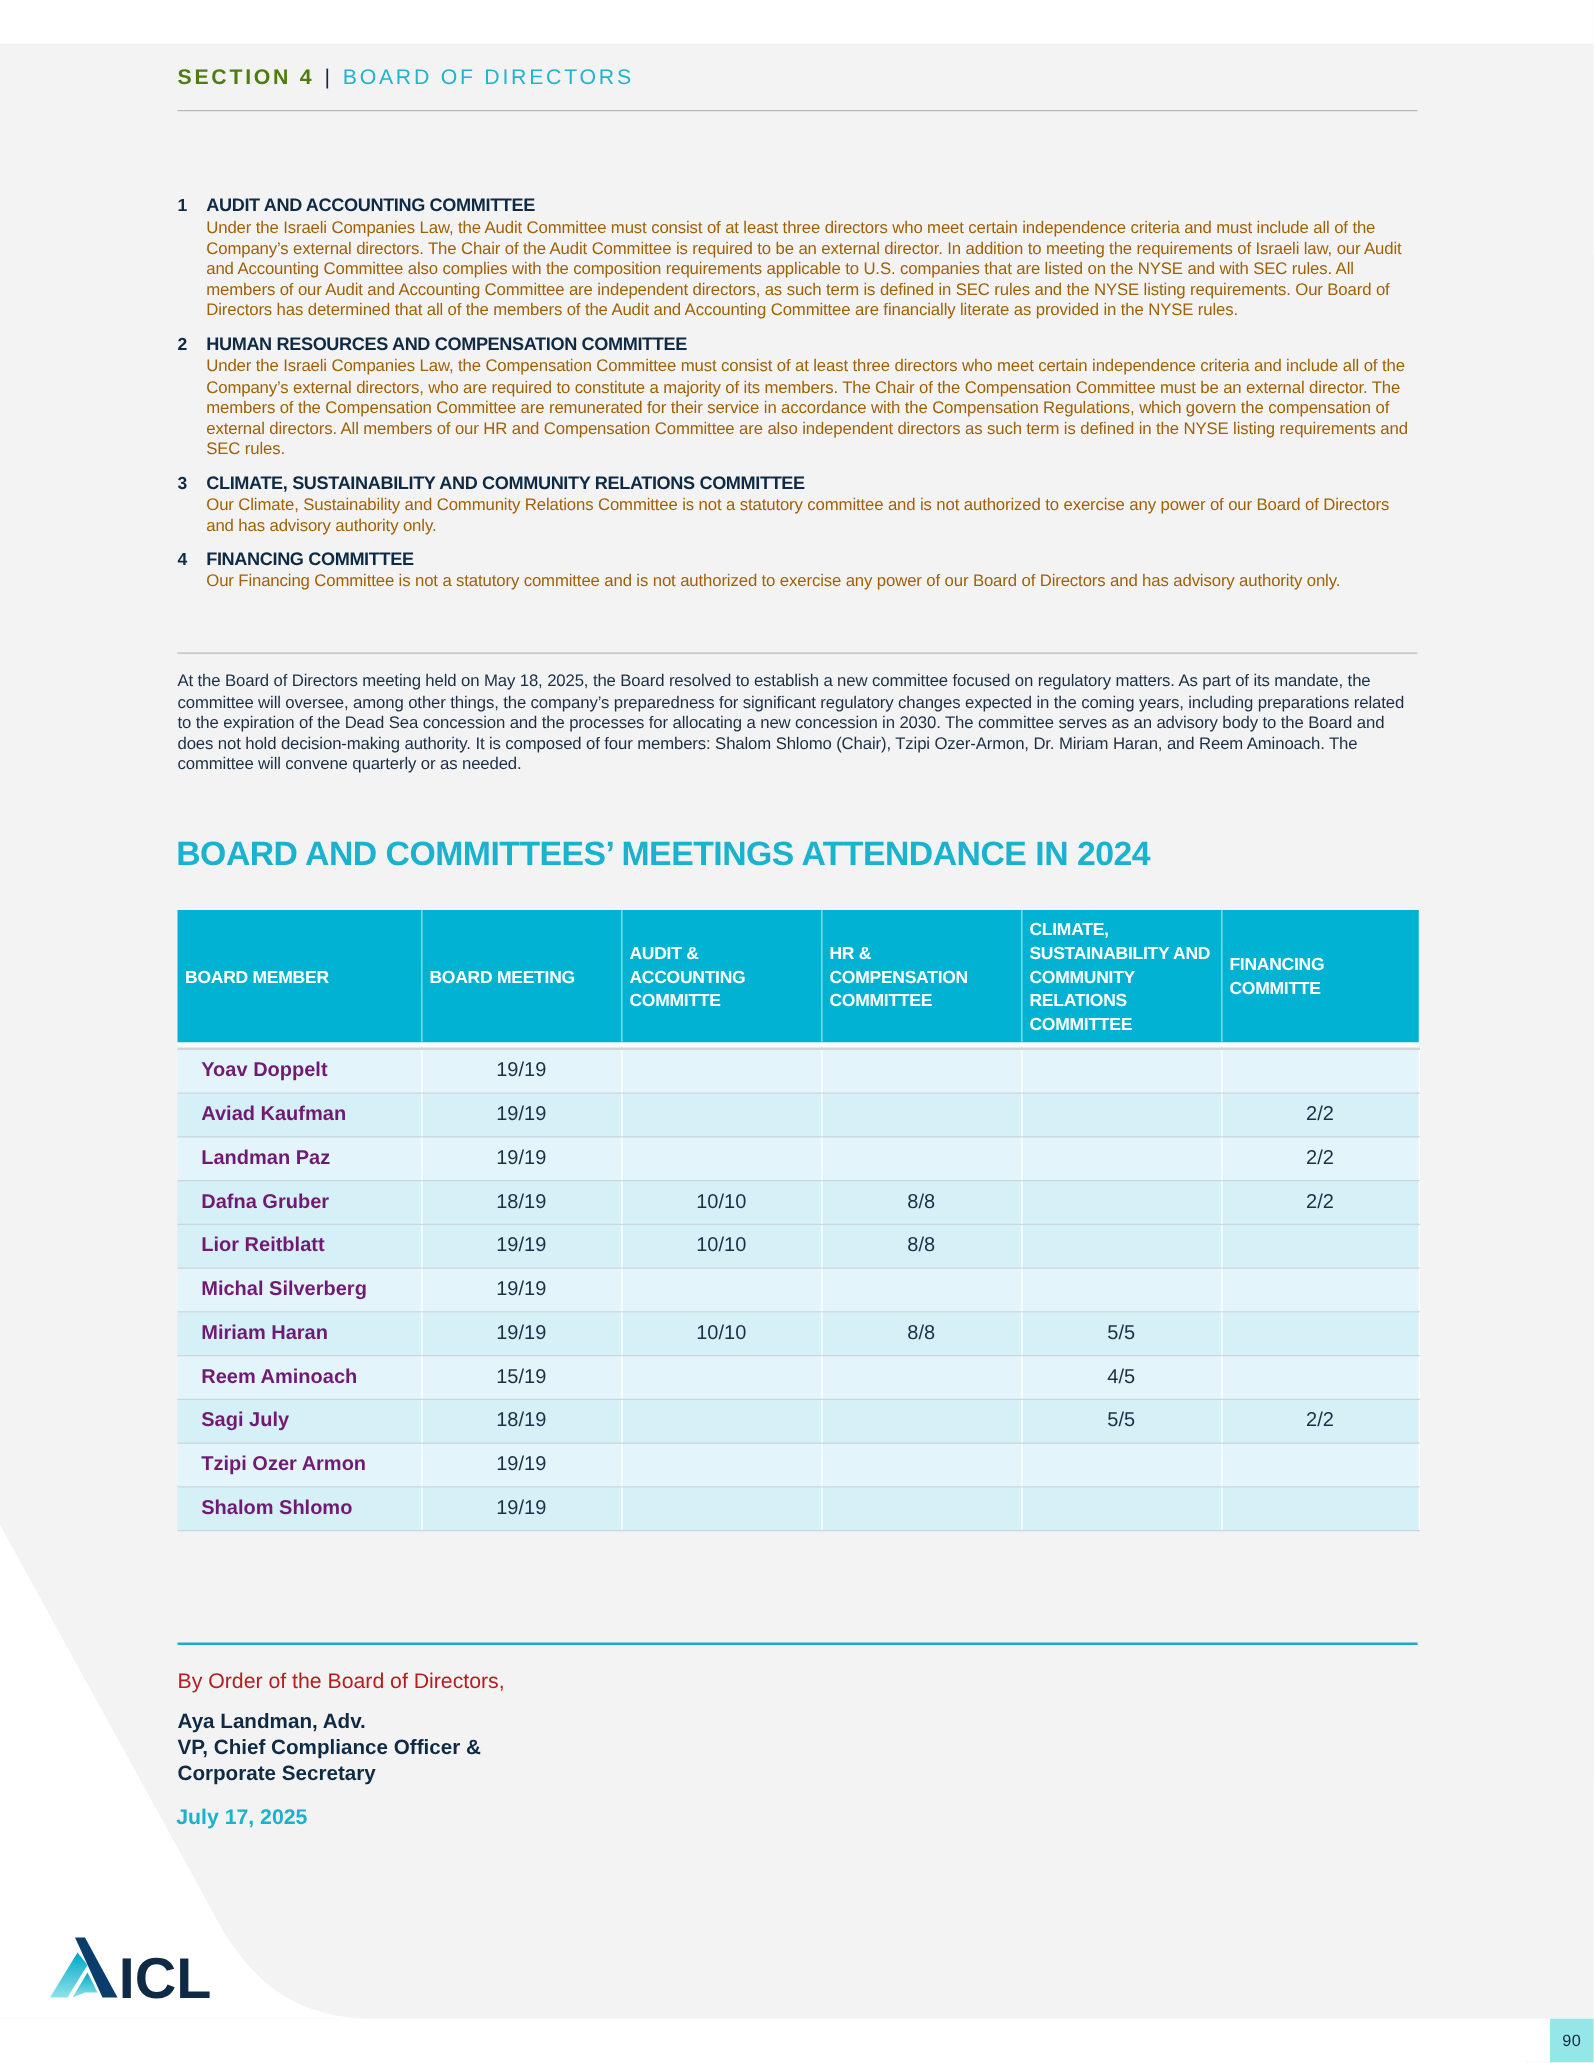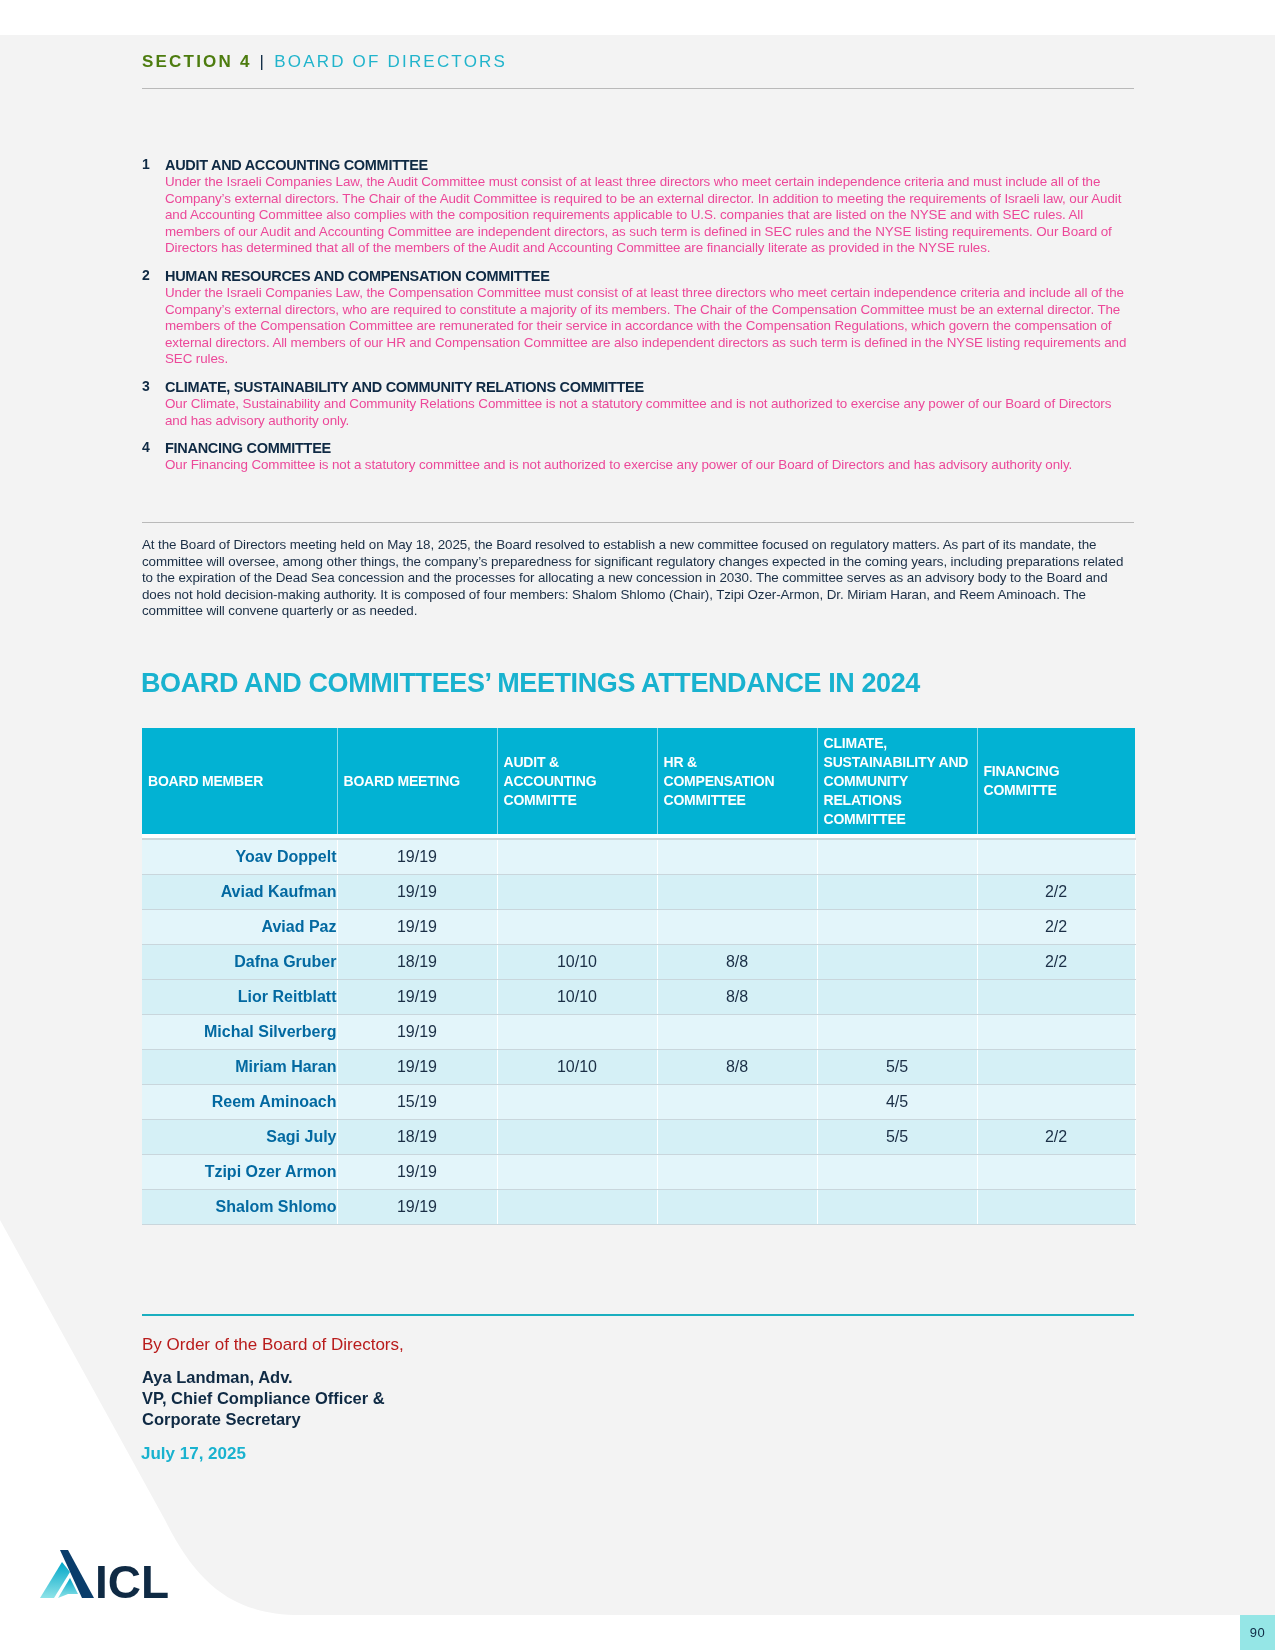--- a/index.html
+++ b/index.html
@@ -27,21 +27,21 @@
 
   .committees { position: absolute; left: 142px; top: 156px; width: 994px; }
   .committee { position: relative; padding-left: 23px; margin-bottom: 10px; }
   .committee .num {
     position: absolute; left: 0; top: 0; font-weight: bold; font-size: 14px; color: #0f2a44;
   }
   .committee .ctitle {
     font-weight: bold; font-size: 14.5px; color: #0f2a44; line-height: 18px; letter-spacing: -0.3px;
   }
   .committee .ctext {
-    font-size: 13.4px; line-height: 16.6px; color: #ec4899; letter-spacing: -0.1px;
+    font-size: 13.4px; line-height: 16.6px; color: #a16207; letter-spacing: -0.1px;
   }
   .divider1 {
     position: absolute; left: 142px; top: 522px; width: 992px; height: 0;
     border-top: 1px solid #b9b9b9;
   }
   .note {
     position: absolute; left: 142px; top: 537px; width: 994px;
     font-size: 13.4px; line-height: 16.6px; color: #1b2f46; letter-spacing: -0.1px;
   }
   .att-title {
@@ -59,21 +59,21 @@
   }
   table.att th:last-child { border-right: none; }
   table.att tr.spacer td {
     height: 4px; padding: 0; background: #ffffff; border-bottom: 2px solid #cfd6d9; border-right: none;
   }
   table.att td {
     height: 34px; padding: 0; font-size: 16px; color: #1b2f46;
     border-right: 1px solid #ffffff; border-bottom: 1px solid #c9d6dc;
     text-align: center;
   }
-  table.att td.name { text-align: right; font-weight: bold; color: #0369a1; padding-left: 1px; }
+  table.att td.name { text-align: left; font-weight: bold; color: #701a75; padding-left: 19px; }
   table.att tr.odd td { background: #e3f5fa; }
   table.att tr.even td { background: #d5f0f6; }
 
   .sig-rule {
     position: absolute; left: 142px; top: 1314px; width: 992px; height: 0;
     border-top: 2px solid #1aaebf;
   }
   .sig-order { position: absolute; left: 142px; top: 1335px; font-size: 17px; color: #b91c1c; }
   .sig-name {
     position: absolute; left: 142px; top: 1367px; font-size: 16.5px; font-weight: bold;
@@ -162,21 +162,21 @@
       </tr>
       <tr class="even">
         <td class="name">Aviad Kaufman</td>
         <td>19/19</td>
         <td></td>
         <td></td>
         <td></td>
         <td>2/2</td>
       </tr>
       <tr class="odd">
-        <td class="name">Aviad Paz</td>
+        <td class="name">Landman Paz</td>
         <td>19/19</td>
         <td></td>
         <td></td>
         <td></td>
         <td>2/2</td>
       </tr>
       <tr class="even">
         <td class="name">Dafna Gruber</td>
         <td>18/19</td>
         <td>10/10</td>

